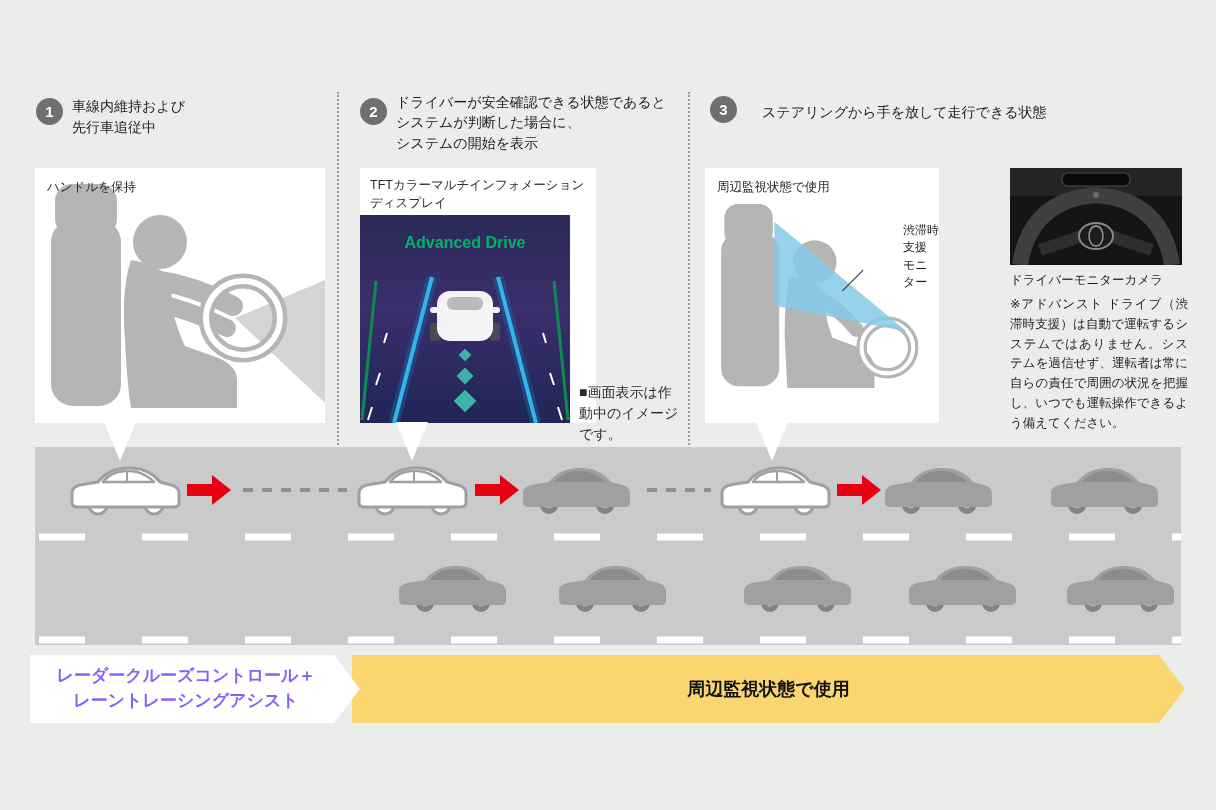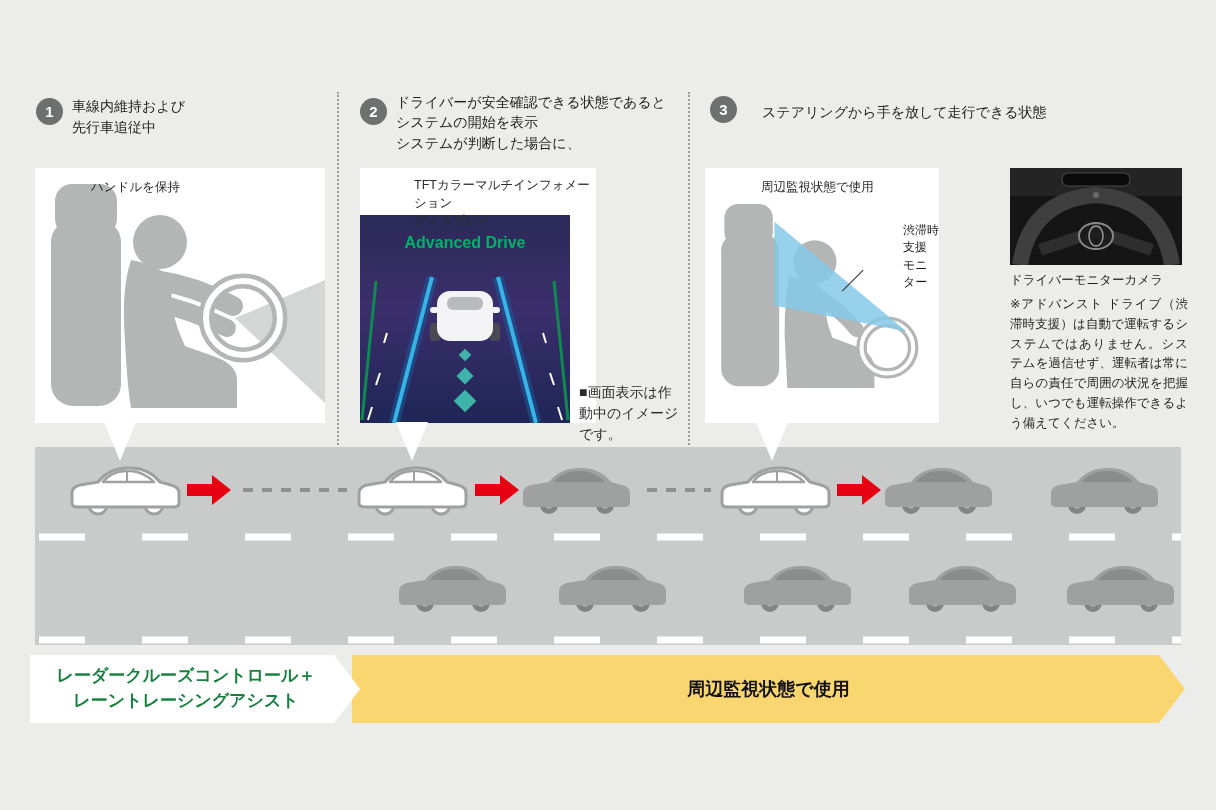--- a/index.html
+++ b/index.html
@@ -10,39 +10,39 @@
   .vsep{position:absolute;top:92px;height:552px;width:0;border-left:2px dotted #9a9b9b;}
   .vsep1{left:337px;} .vsep2{left:688px;}
   
   .step-circle{position:absolute;width:27px;height:27px;border-radius:50%;background:#6e6f6f;
     color:#fff;font-size:15px;font-weight:bold;line-height:27px;text-align:center;}
   .step-text{position:absolute;font-size:14px;line-height:1.5;color:#1e1e1e;}
   .step-text span{display:block;}
   
   .panel{position:absolute;background:#ffffff;}
   .panel-label{position:absolute;left:12px;top:10px;font-size:12.5px;line-height:1.45;color:#2b2b2b;z-index:3;}
-  .panel-label span{display:block;margin-left:44px;}
+  .panel-label span{display:block;}
   .tail{position:absolute;width:0;height:0;border-left:16px solid transparent;
     border-right:16px solid transparent;border-top:39px solid #ffffff;z-index:2;}
   .fillsvg{position:absolute;left:0;top:0;width:100%;height:100%;}
   .note{position:absolute;font-size:14px;line-height:1.5;color:#2b2b2b;margin-top:12px;}
   .monitor-label{position:absolute;left:198px;top:54px;font-size:12px;line-height:1.45;color:#1e1e1e;z-index:4;}
   .monitor-label span{display:block;}
   .caption{position:absolute;font-size:12.5px;color:#1e1e1e;}
   .disclaimer{position:absolute;font-size:12.5px;line-height:1.58;color:#1e1e1e;text-align:justify;}
   
   .road{position:absolute;left:35px;top:447px;width:1146px;height:198px;background:#c9caca;}
   .lane{stroke:#ffffff;stroke-width:7;stroke-dasharray:46 57;}
   .conn{stroke:#8f9090;stroke-width:4;stroke-dasharray:10 9;}
   
   .banner{position:absolute;top:655px;height:68px;display:flex;flex-direction:column;
     justify-content:center;align-items:center;font-weight:bold;}
   .banner-left{left:30px;width:330px;background:#ffffff;z-index:2;font-size:17px;line-height:1.45;
     clip-path:polygon(0 0,calc(100% - 26px) 0,100% 50%,calc(100% - 26px) 100%,0 100%);
-    padding-right:18px;box-sizing:border-box;color:#15803d;}
+    padding-right:18px;box-sizing:border-box;color:#8b5cf6;}
   .banner-left span{display:block;text-align:center;}
   .banner-right{left:352px;width:833px;background:#f9d670;font-size:18px;color:#111;
     clip-path:polygon(0 0,calc(100% - 26px) 0,100% 50%,calc(100% - 26px) 100%,0 100%);}
 </style>
 </head>
 <body>
 
 <div class="canvas">
 
   <div class="vsep vsep1"></div>
@@ -50,22 +50,22 @@
 
   <div class="step-circle" style="left:36px;top:98px;">1</div>
   <div class="step-text" style="left:72px;top:96px;">
     <span>車線内維持および</span>
     <span>先行車追従中</span>
   </div>
 
   <div class="step-circle" style="left:360px;top:98px;">2</div>
   <div class="step-text" style="left:396px;top:92px;line-height:1.45;">
     <span>ドライバーが安全確認できる状態であると</span>
+    <span>システムが判断した場合に、</span>
     <span>システムの開始を表示</span>
-    <span>システムが判断した場合に、</span>
   </div>
 
   <div class="step-circle" style="left:710px;top:96px;">3</div>
   <div class="step-text" style="left:762px;top:102px;">
     <span>ステアリングから手を放して走行できる状態</span>
   </div>
 
   <div class="panel" style="left:35px;top:168px;width:290px;height:255px;">
     <div class="panel-label">
       <span>ハンドルを保持</span>

